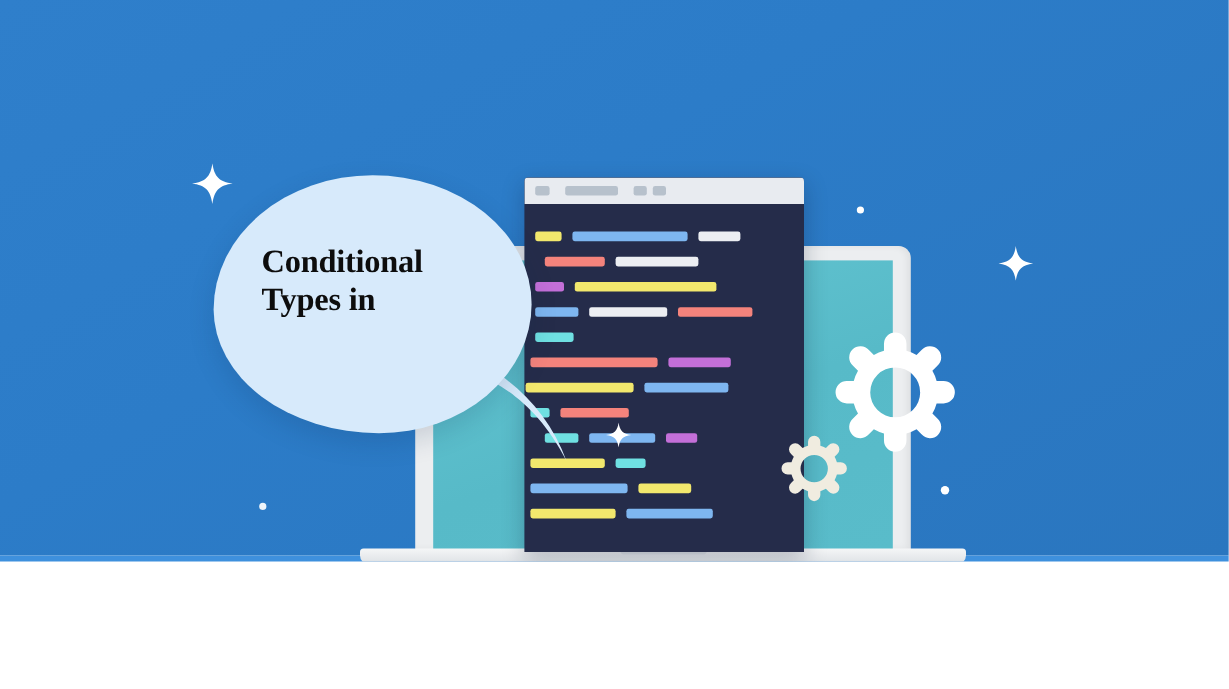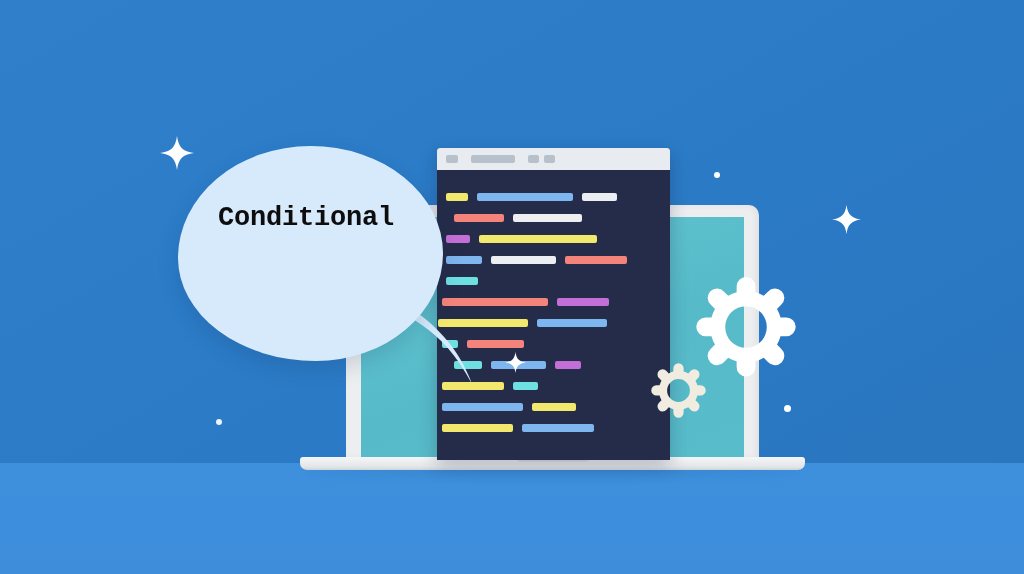--- a/index.html
+++ b/index.html
@@ -3,23 +3,23 @@
 <meta charset="utf-8">
 <style>
   html, body {
     margin: 0;
     padding: 0;
     background: #ffffff;
   }
   #stage {
     position: relative;
     width: 1024px;
-    height: 574px;
+    height: 468px;
     overflow: hidden;
-    font-family: Liberation Mono, monospace;
+    font-family: Liberation Serif, serif;
   }
 
   
   .bg-upper {
     position: absolute;
     left: 0; top: 0;
     width: 1024px; height: 463px;
     background: linear-gradient(150deg, #2f7fcb 0%, #2c7cc8 40%, #2a76bf 100%);
   }
   .bg-lower {
@@ -302,16 +302,17 @@
 
   <div class="bubble-wrap">
     <div class="bubble-tail">
       <svg width="120" height="95" viewBox="0 0 120 95">
         <path d="M2 0 C40 18 78 30 108 88 C95 52 70 26 40 8 Z" fill="#d7eafb"></path>
       </svg>
     </div>
     <div class="bubble-body"></div>
     <div class="bubble-text">
       <div class="bubble-line">Conditional</div>
+      <div class="bubble-line">Types in</div>
     </div>
   </div>
 
 </div>
 
 </body></html>

